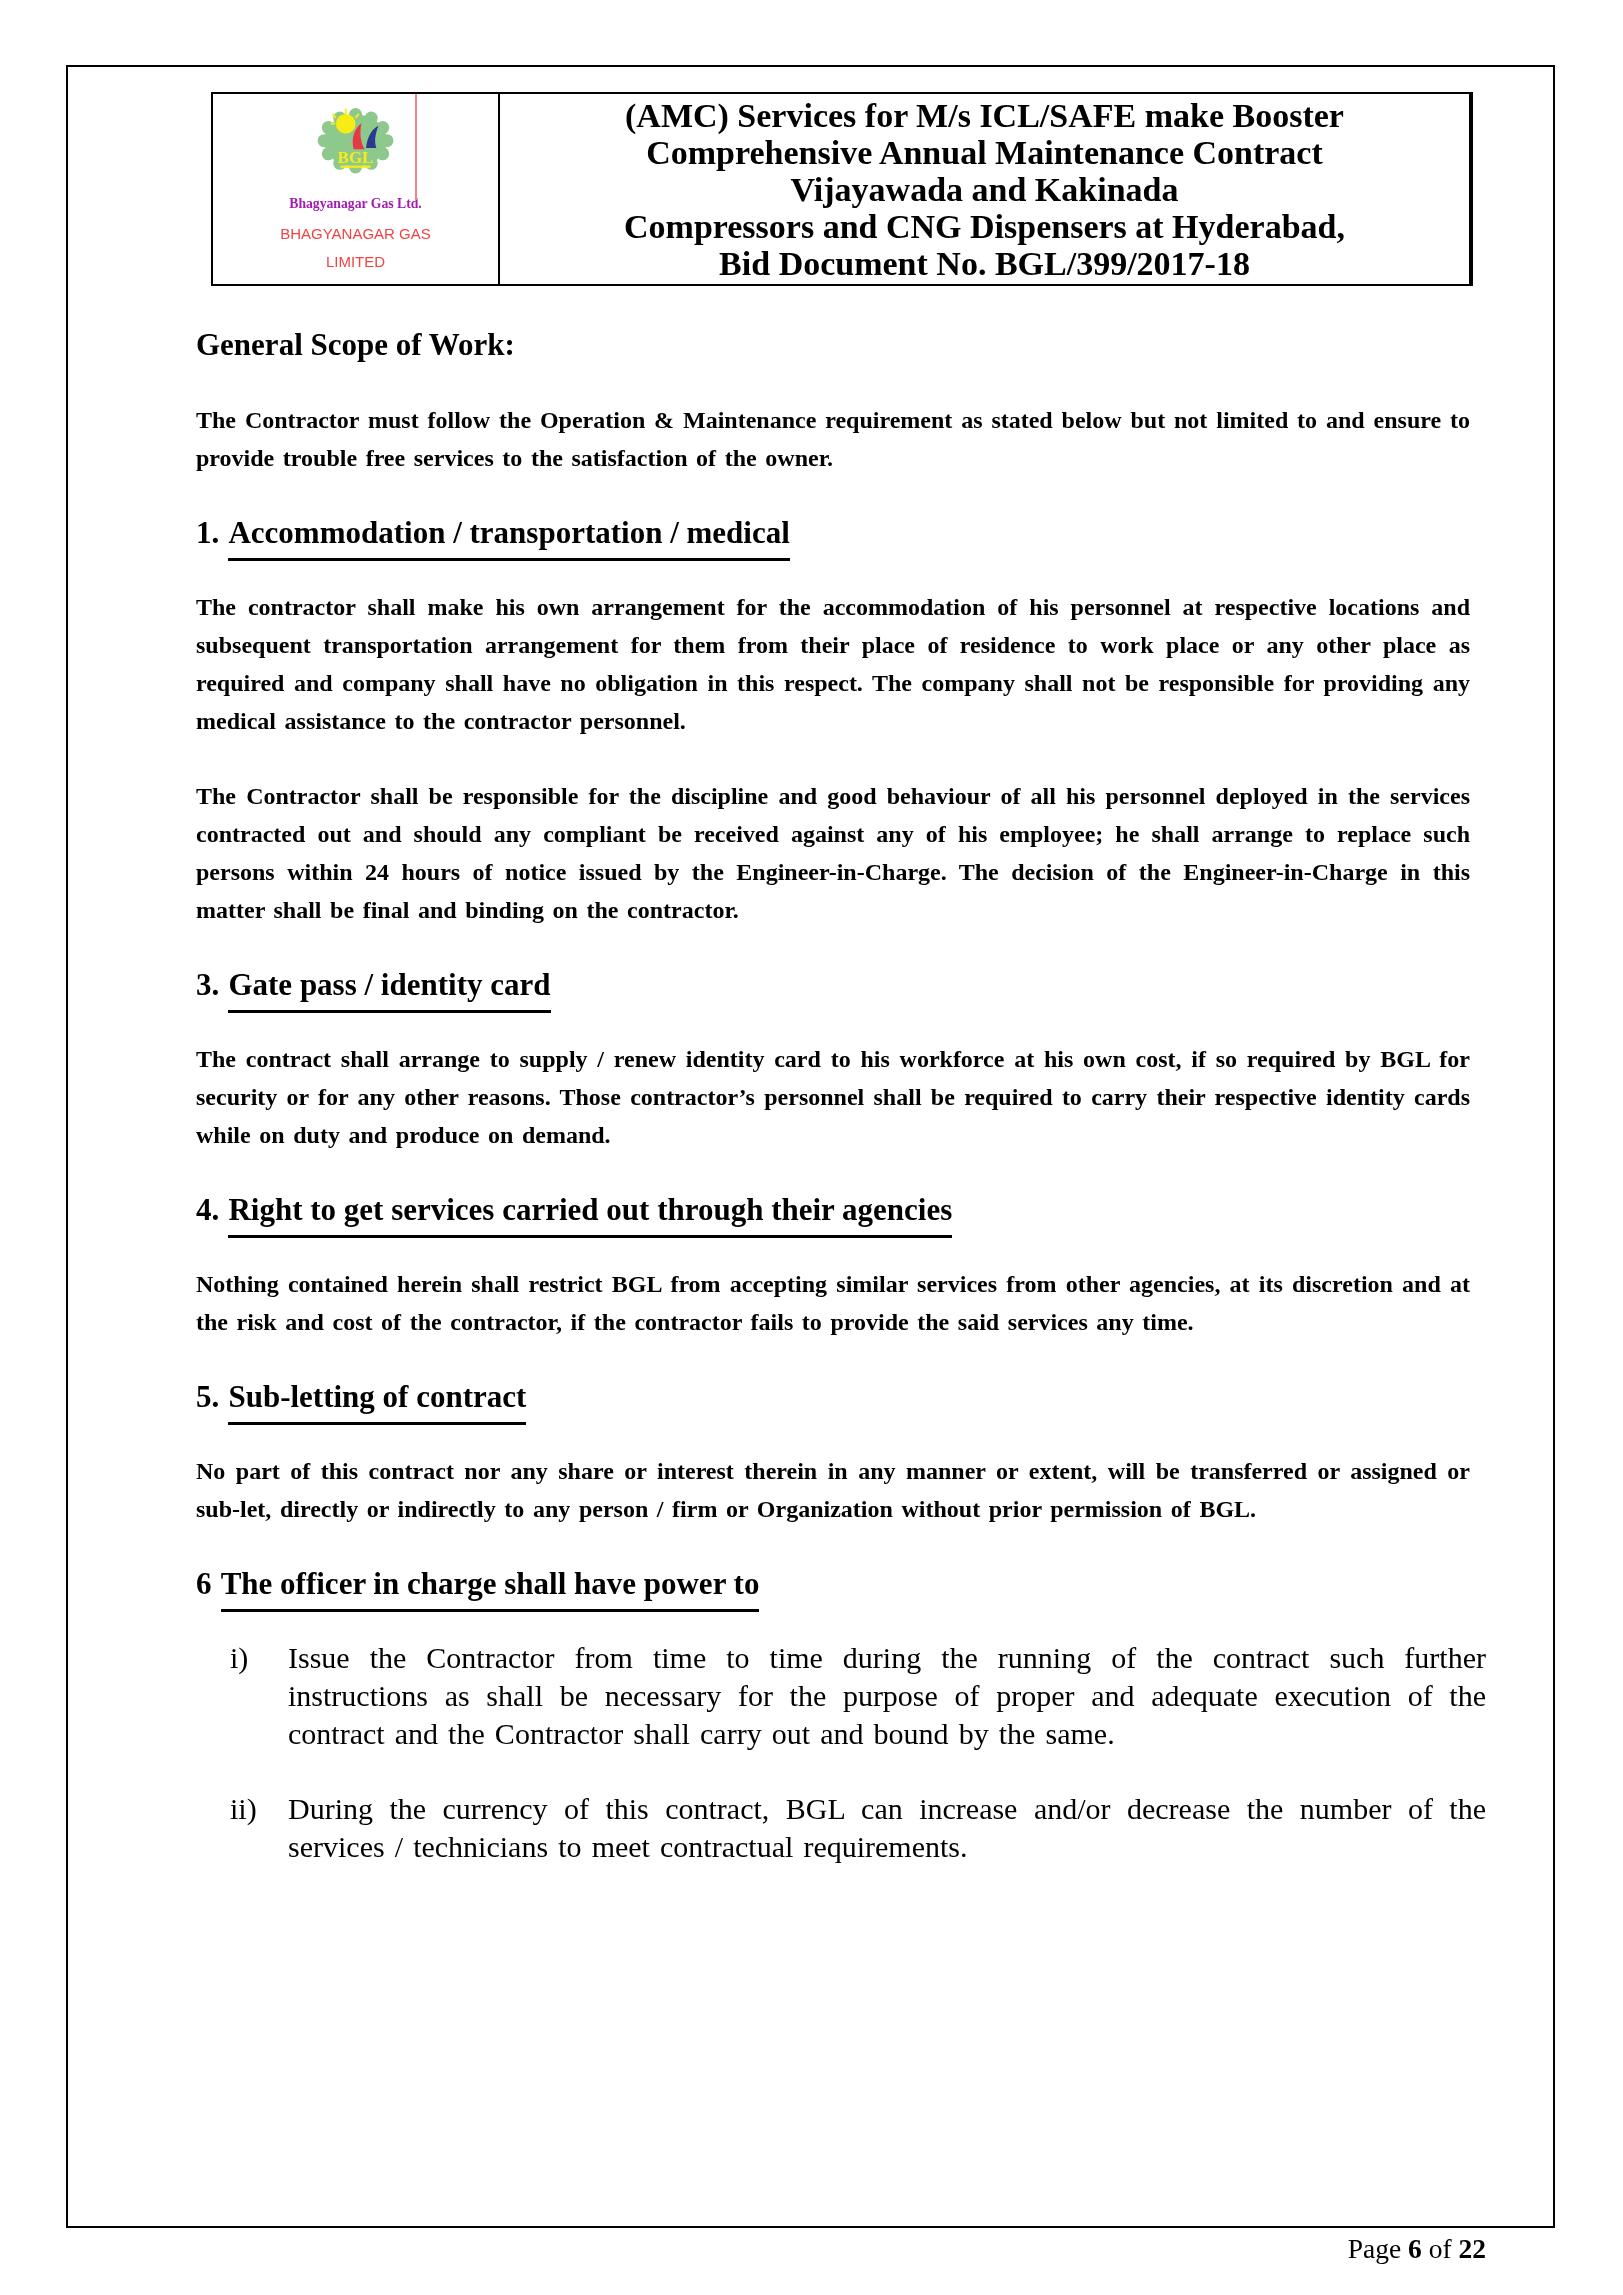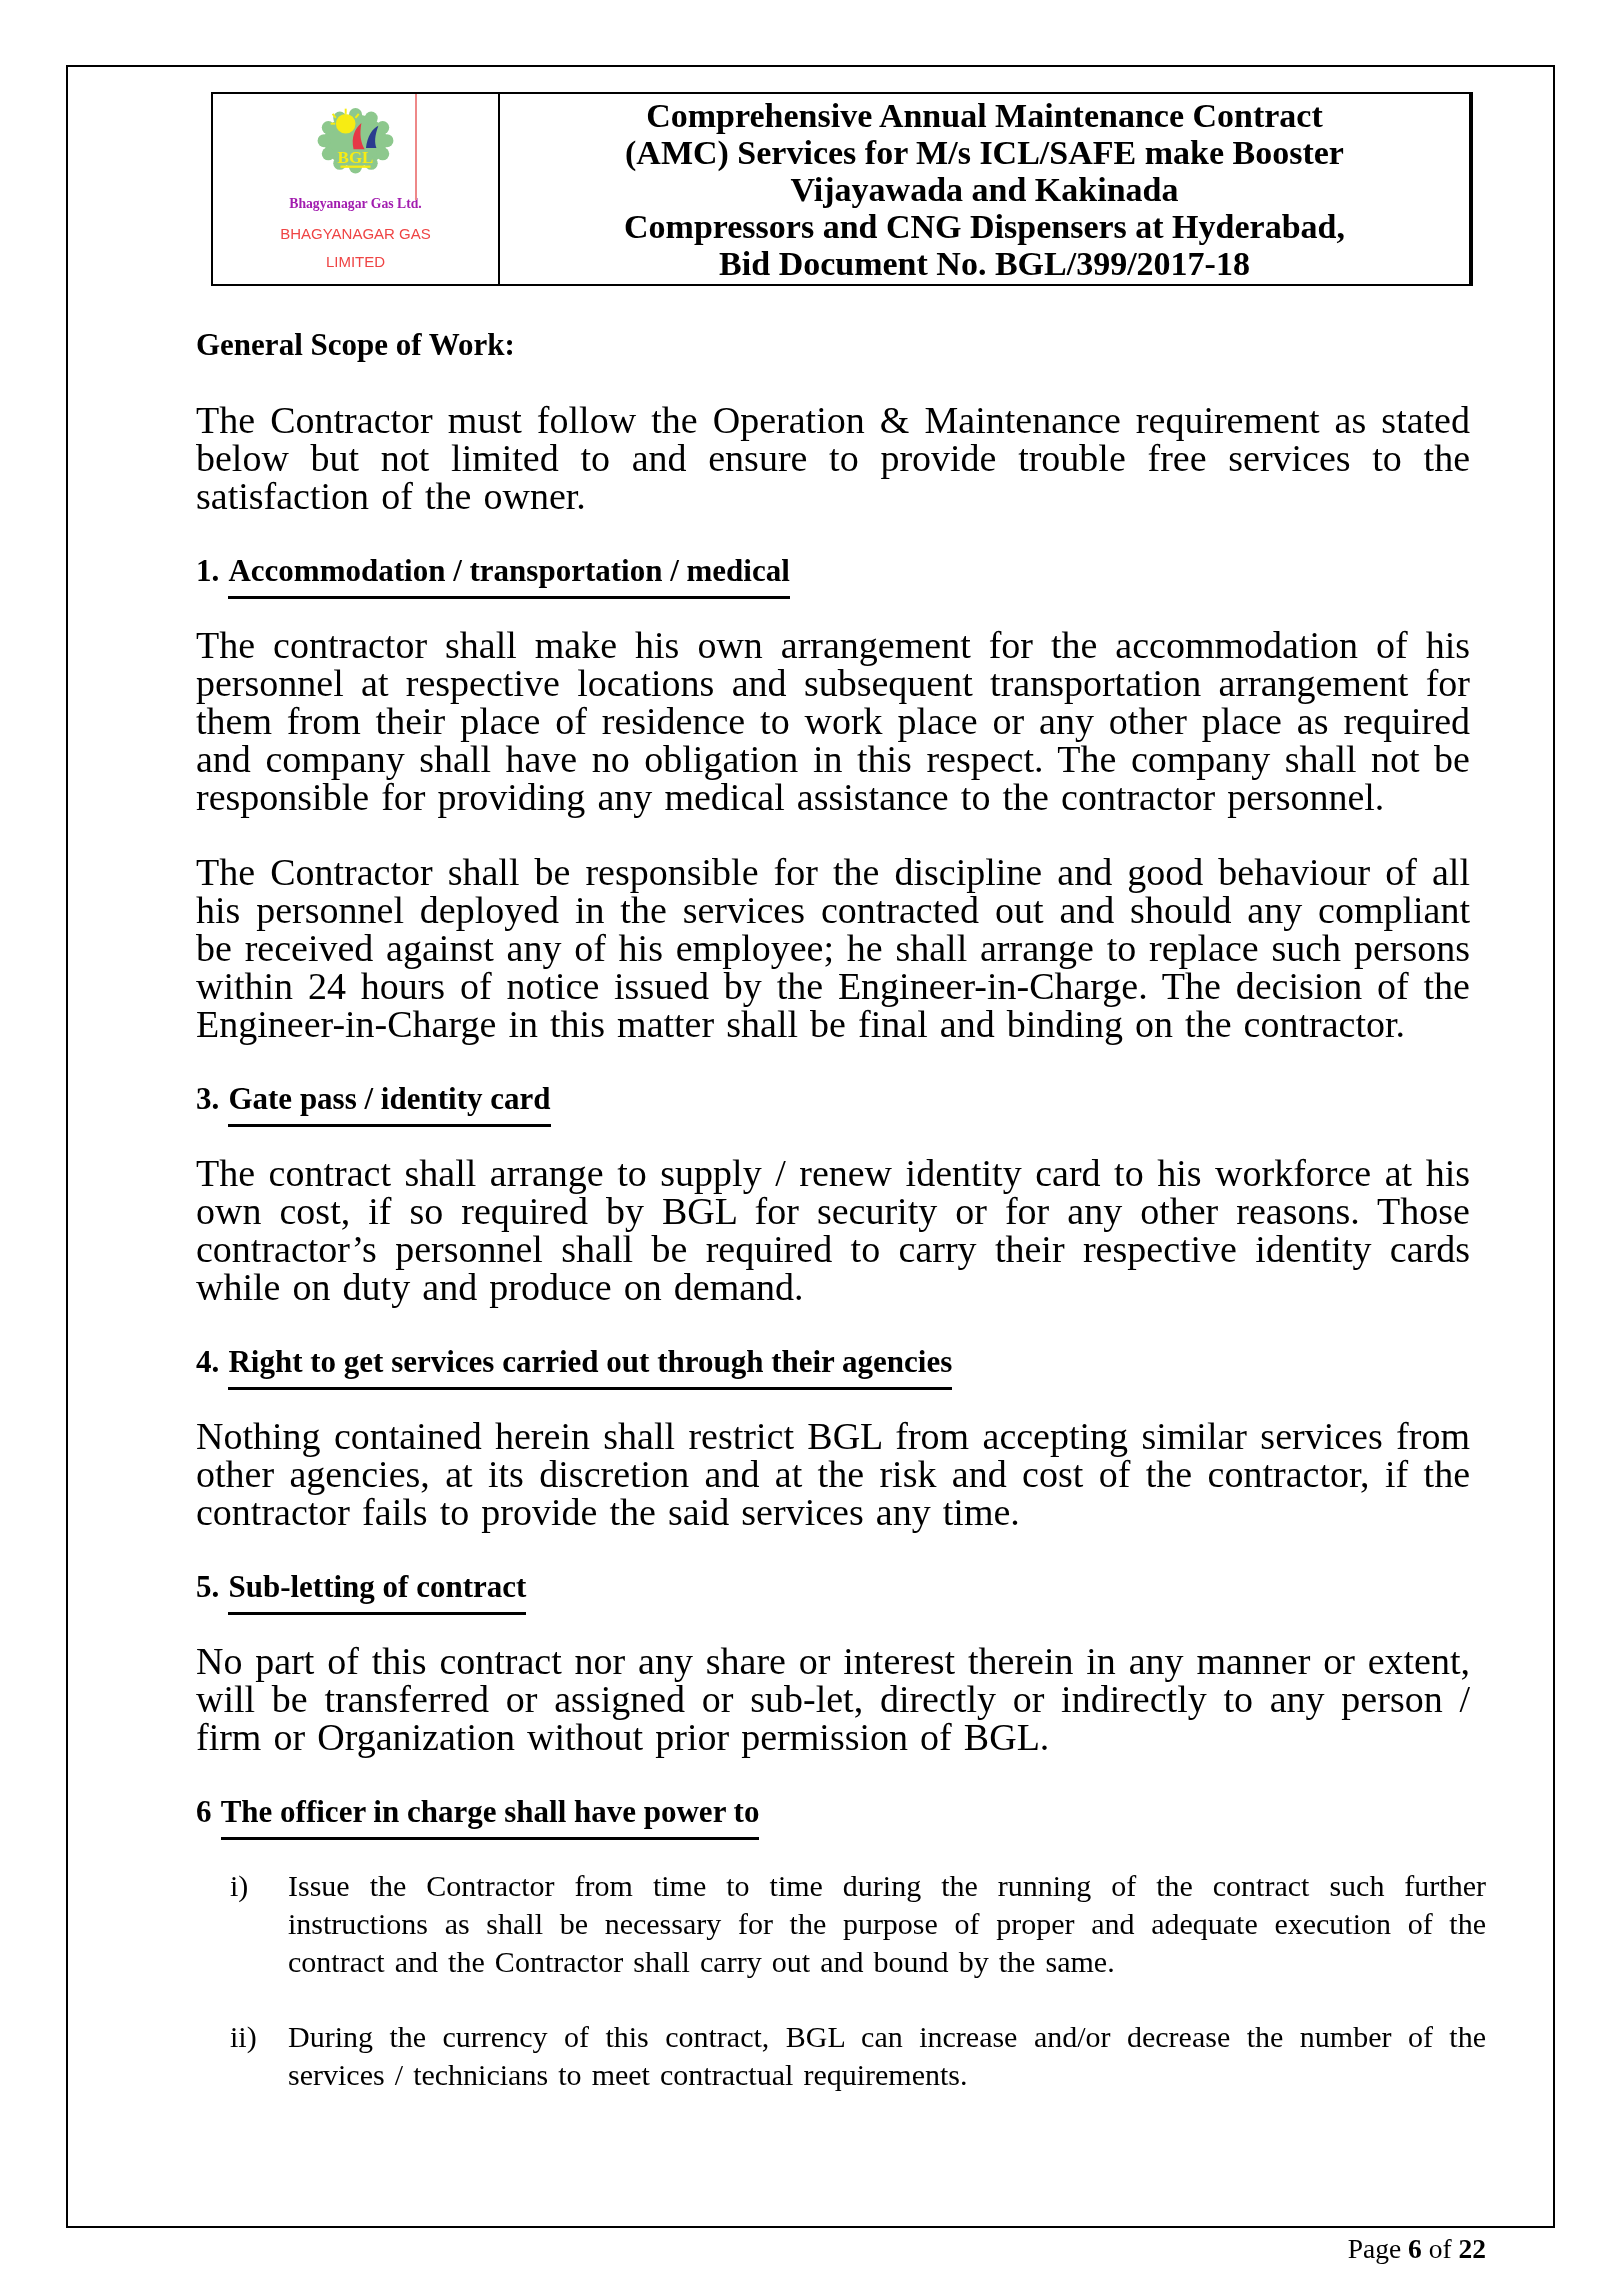--- a/index.html
+++ b/index.html
@@ -26,22 +26,22 @@
                  text-align: center; }
   .logo-caption { font-family: "Liberation Serif", serif; font-weight: bold; font-size: 13.7px;
                   color: #a21caf; margin-top: 18px; }
   .company-name { font-family: "Liberation Sans", sans-serif; font-size: 15px; line-height: 28px;
                   text-align: center; margin-top: 7.9px; color: #ef4444; }
   .pink-rule { position: absolute; left: 202px; top: 0; width: 2px; height: 106px; background: #ee8888; }
 
   
   .content { position: absolute; left: 196px; top: 326px; width: 1290px; }
   .h-scope { font-size: 31px; font-weight: bold; line-height: 37px; margin: 0 0 38px 0; }
-  .para { font-size: 38px; line-height: 38px; margin: 0 16px 37px 0; text-align: justify;
-          word-spacing: 2.6px; }
+  .para { font-size: 24px; line-height: 38px; margin: 0 16px 37px 0; text-align: justify;
+          word-spacing: 2.6px; font-weight: bold; }
   .sec-heading { font-size: 31px; font-weight: bold; line-height: 37px; margin: 0 0 37px 0; }
   .sec-num { margin-right: 9.2px; }
   .sec-title { border-bottom: 3.9px solid #000; padding-bottom: 8px; }
   .list-item { display: flex; margin: 0 0 37px 0; }
   .list-marker { width: 92px; padding-left: 34px; box-sizing: border-box; flex: none;
                  font-size: 30px; line-height: 38px; }
   .list-text { flex: 1; font-size: 30px; line-height: 38px; text-align: justify; word-spacing: 2.6px; }
 
   
   .footer { position: absolute; top: 2233px; right: 137px; font-size: 27.5px;
@@ -86,22 +86,22 @@
       </svg>
       <div class="logo-caption">Bhagyanagar Gas Ltd.</div>
       <div class="company-name">
         <div>BHAGYANAGAR GAS</div>
         <div>LIMITED</div>
       </div>
       <div class="pink-rule"></div>
     </div>
 
     <div class="cell cell-title">
+      <div class="title-line">(AMC) Services for M/s ICL/SAFE make Booster</div>
       <div class="title-line">Comprehensive Annual Maintenance Contract</div>
-      <div class="title-line">(AMC) Services for M/s ICL/SAFE make Booster</div>
       <div class="title-line">Vijayawada and Kakinada</div>
       <div class="title-line">Compressors and CNG Dispensers at Hyderabad,</div>
       <div class="title-line">Bid Document No. BGL/399/2017-18</div>
     </div>
 
   </div>
 
   <div class="content">
     <p class="h-scope">General Scope of Work:</p>
     <p class="para">The Contractor must follow the Operation &amp; Maintenance requirement as stated below but not limited to and ensure to provide trouble free services to the satisfaction of the owner.</p>

